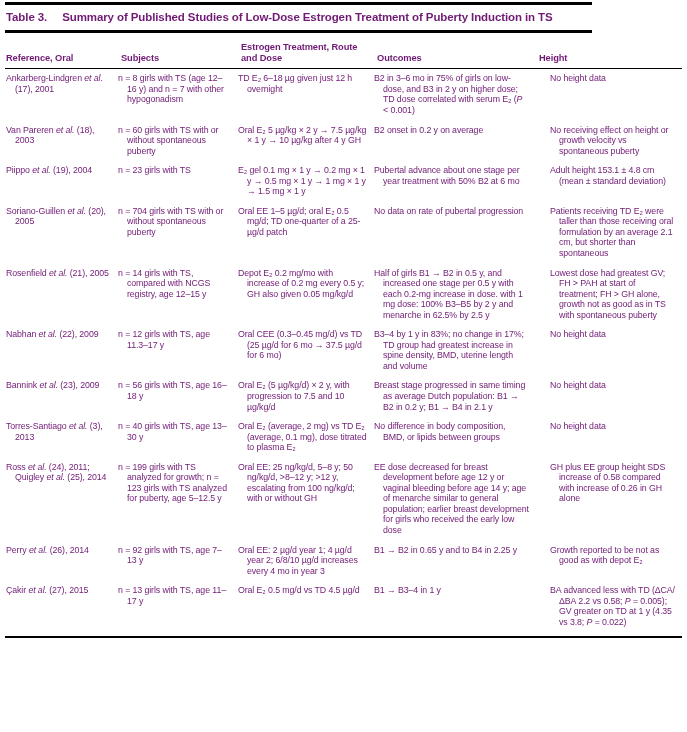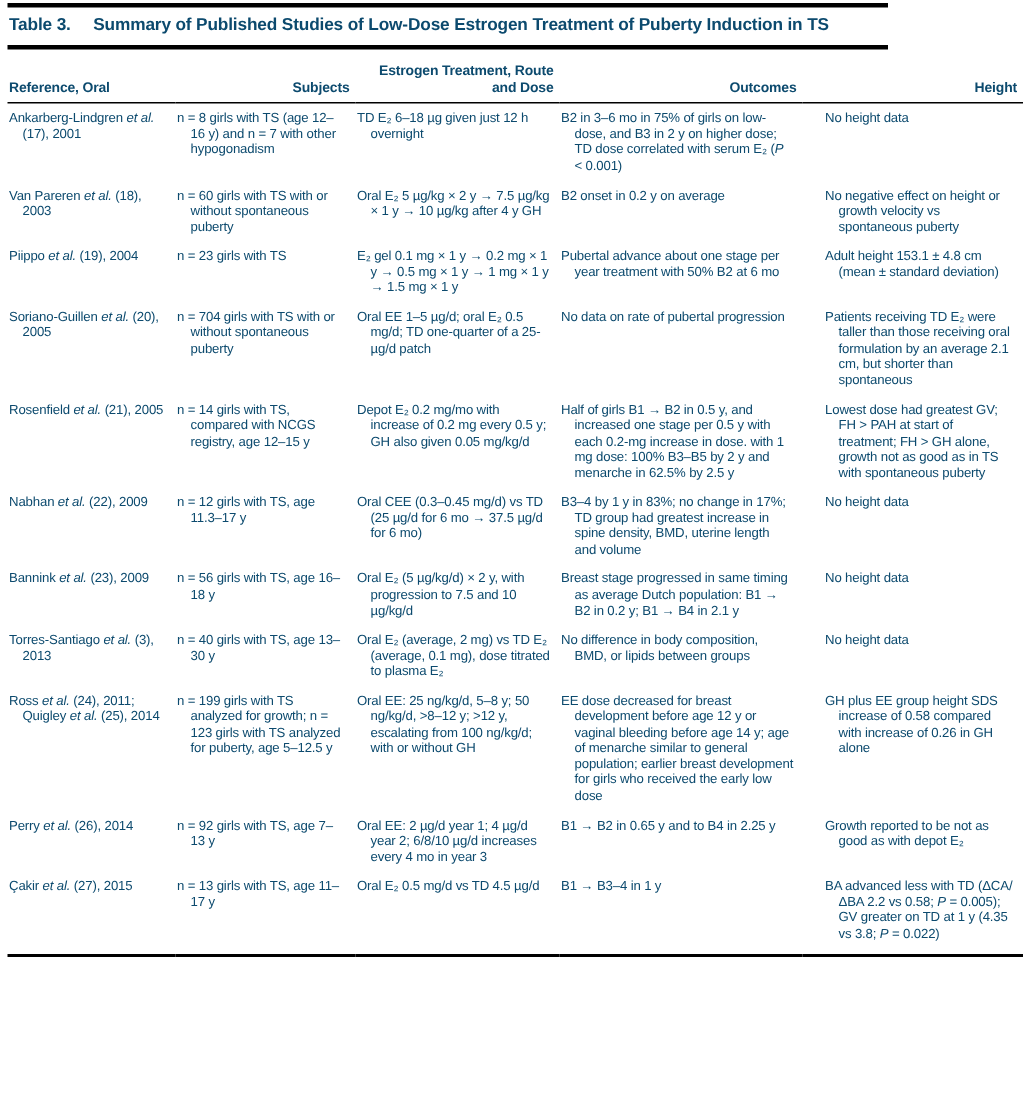--- a/index.html
+++ b/index.html
@@ -1,21 +1,21 @@
 <!DOCTYPE html>
 <html><head>
 <meta charset="utf-8">
 <style>
   html, body { margin: 0; padding: 0; background: #ffffff; }
   .page {
     width: 597px;
     min-height: 732px;
     box-sizing: border-box;
     background: #ffffff;
-    color: #0c4a6e;
+    color: #701a75;
     font-family: "Liberation Sans", sans-serif;
     padding: 2px 5px 0 5px;
   }
   .toprule { border-top: 3px solid #000; height: 0; }
   .title-row {
     font-weight: bold;
     font-size: 11.5px;
     padding: 6px 0 7px 1px;
     letter-spacing: -0.1px;
   }
@@ -33,21 +33,21 @@
   }
   col.c1 { width: 112px; }
   col.c2 { width: 120px; }
   col.c3 { width: 136px; }
   col.c4 { width: 162px; }
   col.c5 { width: 147px; }
 
   thead th {
     font-weight: bold;
     font-size: 9.3px;
-    text-align: right;
+    text-align: left;
     vertical-align: bottom;
     padding: 9px 4px 4px 4px;
     border-bottom: 1.5px solid #000;
     letter-spacing: -0.1px;
   }
   thead th.first { text-align: left; padding-left: 1px; }
 
   td {
     vertical-align: top;
     padding: 0 6px 9px 10px;
@@ -90,21 +90,21 @@
         <td>n = 8 girls with TS (age 12–16 y) and n = 7 with other hypogonadism</td>
         <td>TD E₂ 6–18 µg given just 12 h overnight</td>
         <td>B2 in 3–6 mo in 75% of girls on low-dose, and B3 in 2 y on higher dose; TD dose correlated with serum E₂ (<i>P</i> &lt; 0.001)</td>
         <td class="h-col">No height data</td>
       </tr>
       <tr>
         <td>Van Pareren <i>et al.</i> (18), 2003</td>
         <td>n = 60 girls with TS with or without spontaneous puberty</td>
         <td>Oral E₂ 5 µg/kg × 2 y → 7.5 µg/kg × 1 y → 10 µg/kg after 4 y GH</td>
         <td>B2 onset in 0.2 y on average</td>
-        <td class="h-col">No negative effect on height or growth velocity vs spontaneous puberty</td>
+        <td class="h-col">No receiving effect on height or growth velocity vs spontaneous puberty</td>
       </tr>
       <tr>
         <td>Piippo <i>et al.</i> (19), 2004</td>
         <td>n = 23 girls with TS</td>
         <td>E₂ gel 0.1 mg × 1 y → 0.2 mg × 1 y → 0.5 mg × 1 y → 1 mg × 1 y → 1.5 mg × 1 y</td>
         <td>Pubertal advance about one stage per year treatment with 50% B2 at 6 mo</td>
         <td class="h-col">Adult height 153.1 ± 4.8 cm (mean ± standard deviation)</td>
       </tr>
       <tr>
         <td>Soriano-Guillen <i>et al.</i> (20), 2005</td>

